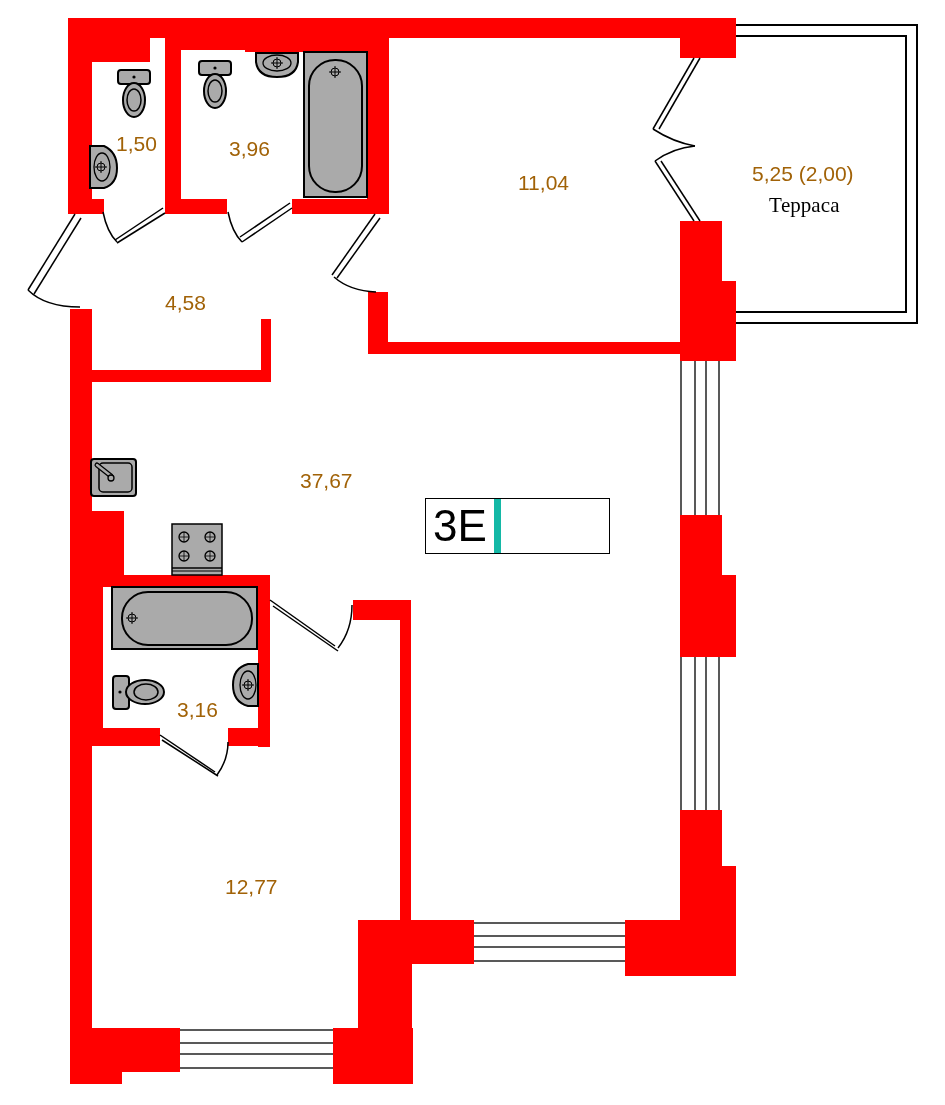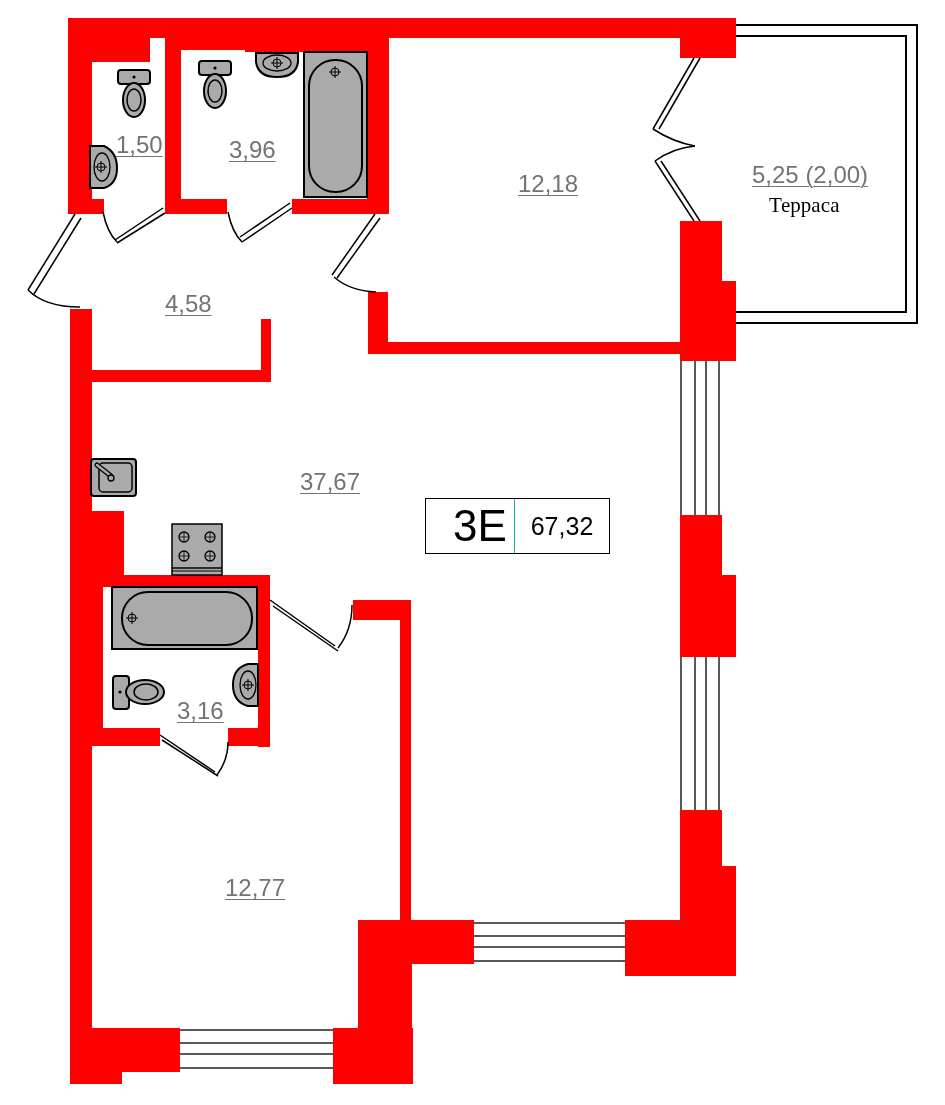--- a/index.html
+++ b/index.html
@@ -1,21 +1,21 @@
 <!DOCTYPE html>
 <html><head>
   <meta charset="utf-8">
   <style>
     html, body { margin: 0; padding: 0; background: #ffffff; }
     body { width: 945px; height: 1105px; position: relative; overflow: hidden; font-family: "Liberation Sans", sans-serif; }
     svg { position: absolute; left: 0; top: 0; }
-    .lbl { position: absolute; color: #737373; font-size: 24px; text-decoration: underline; text-underline-offset: 3px; text-decoration-thickness: 1px; white-space: nowrap; font-family: "Liberation Sans", sans-serif; line-height: 1; }
+    .lbl { position: absolute; color: #a16207; font-size: 21px; text-underline-offset: 3px; text-decoration-thickness: 1px; white-space: nowrap; font-family: "Liberation Sans", sans-serif; line-height: 1; }
     .sub { position: absolute; color: #000; font-size: 21px; white-space: nowrap; font-family: Liberation Serif, serif; line-height: 1; }
     .badge { position: absolute; left: 425px; top: 498px; width: 183px; height: 54px; border: 1px solid #000; display: flex; background: #fff; }
-    .badge .code { width: 68px; border-right: 1px solid #14b8a6; font-size: 44px; display: flex; align-items: center; justify-content: center; line-height: 1; margin-left: 20px; }
+    .badge .code { width: 68px; border-right: 7px solid #14b8a6; font-size: 44px; display: flex; align-items: center; justify-content: center; line-height: 1; }
     .badge .total { flex: 1; font-size: 25px; display: flex; align-items: center; justify-content: center; }
   </style>
 </head>
 <body>
 
 <svg width="945" height="1105" viewBox="0 0 945 1105" xmlns="http://www.w3.org/2000/svg">
   <defs>
     <g id="toilet-v">
       <rect x="-16" y="0" width="32" height="14" rx="3" fill="#aaa" stroke="#000" stroke-width="2"></rect>
       <circle cx="0" cy="7" r="1.6" fill="#000"></circle>
@@ -215,24 +215,23 @@
 
   <g>
     <path d="M258 664 L258 706 L248 706 Q233 702 233 685 Q233 668 248 664 Z" fill="#aaa" stroke="#000" stroke-width="2"></path>
     <ellipse cx="248" cy="685" rx="8" ry="14" fill="#aaa" stroke="#000" stroke-width="1.3"></ellipse>
     <use href="#target" x="248" y="685"></use>
   </g>
 </svg>
 
 <div class="lbl" style="left:116px;top:133px;">1,50</div>
 <div class="lbl" style="left:229px;top:138px;">3,96</div>
-<div class="lbl" style="left:518px;top:172px;">12,18</div>
+<div class="lbl" style="left:518px;top:172px;">11,04</div>
 <div class="lbl" style="left:752px;top:163px;">5,25 (2,00)</div>
 <div class="sub" style="left:769px;top:195px;">Терраса</div>
 <div class="lbl" style="left:165px;top:292px;">4,58</div>
 <div class="lbl" style="left:300px;top:470px;">37,67</div>
 <div class="lbl" style="left:177px;top:679px;margin-top:20px;">3,16</div>
 <div class="lbl" style="left:225px;top:876px;">12,77</div>
 
 <div class="badge">
   <div class="code">3E</div>
-  <div class="total">67,32</div>
 </div>
 
 </body></html>

